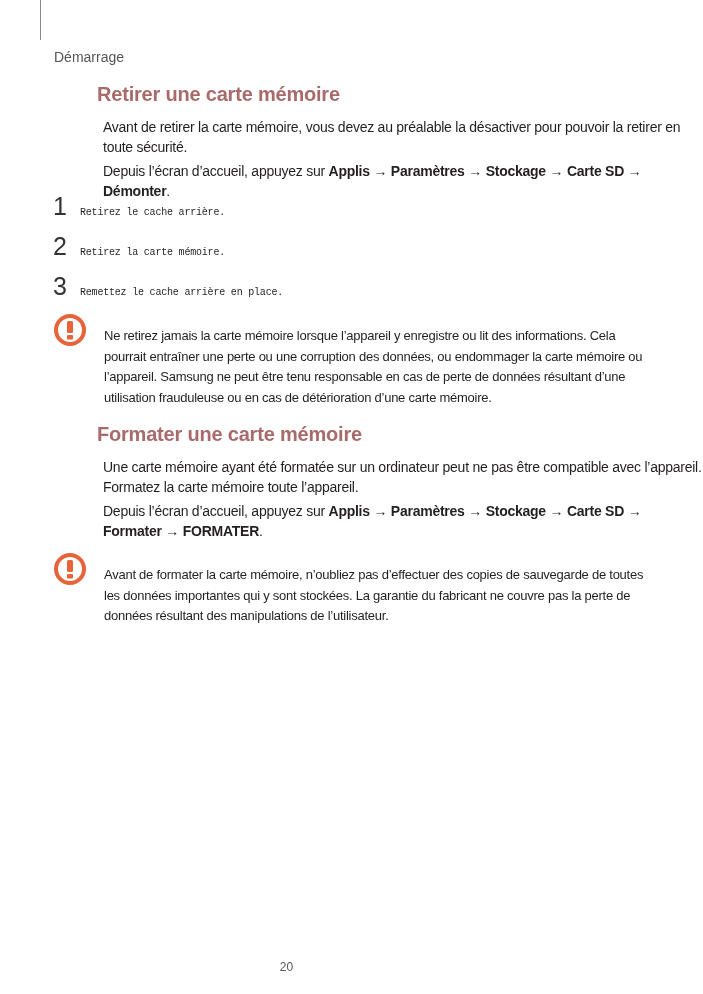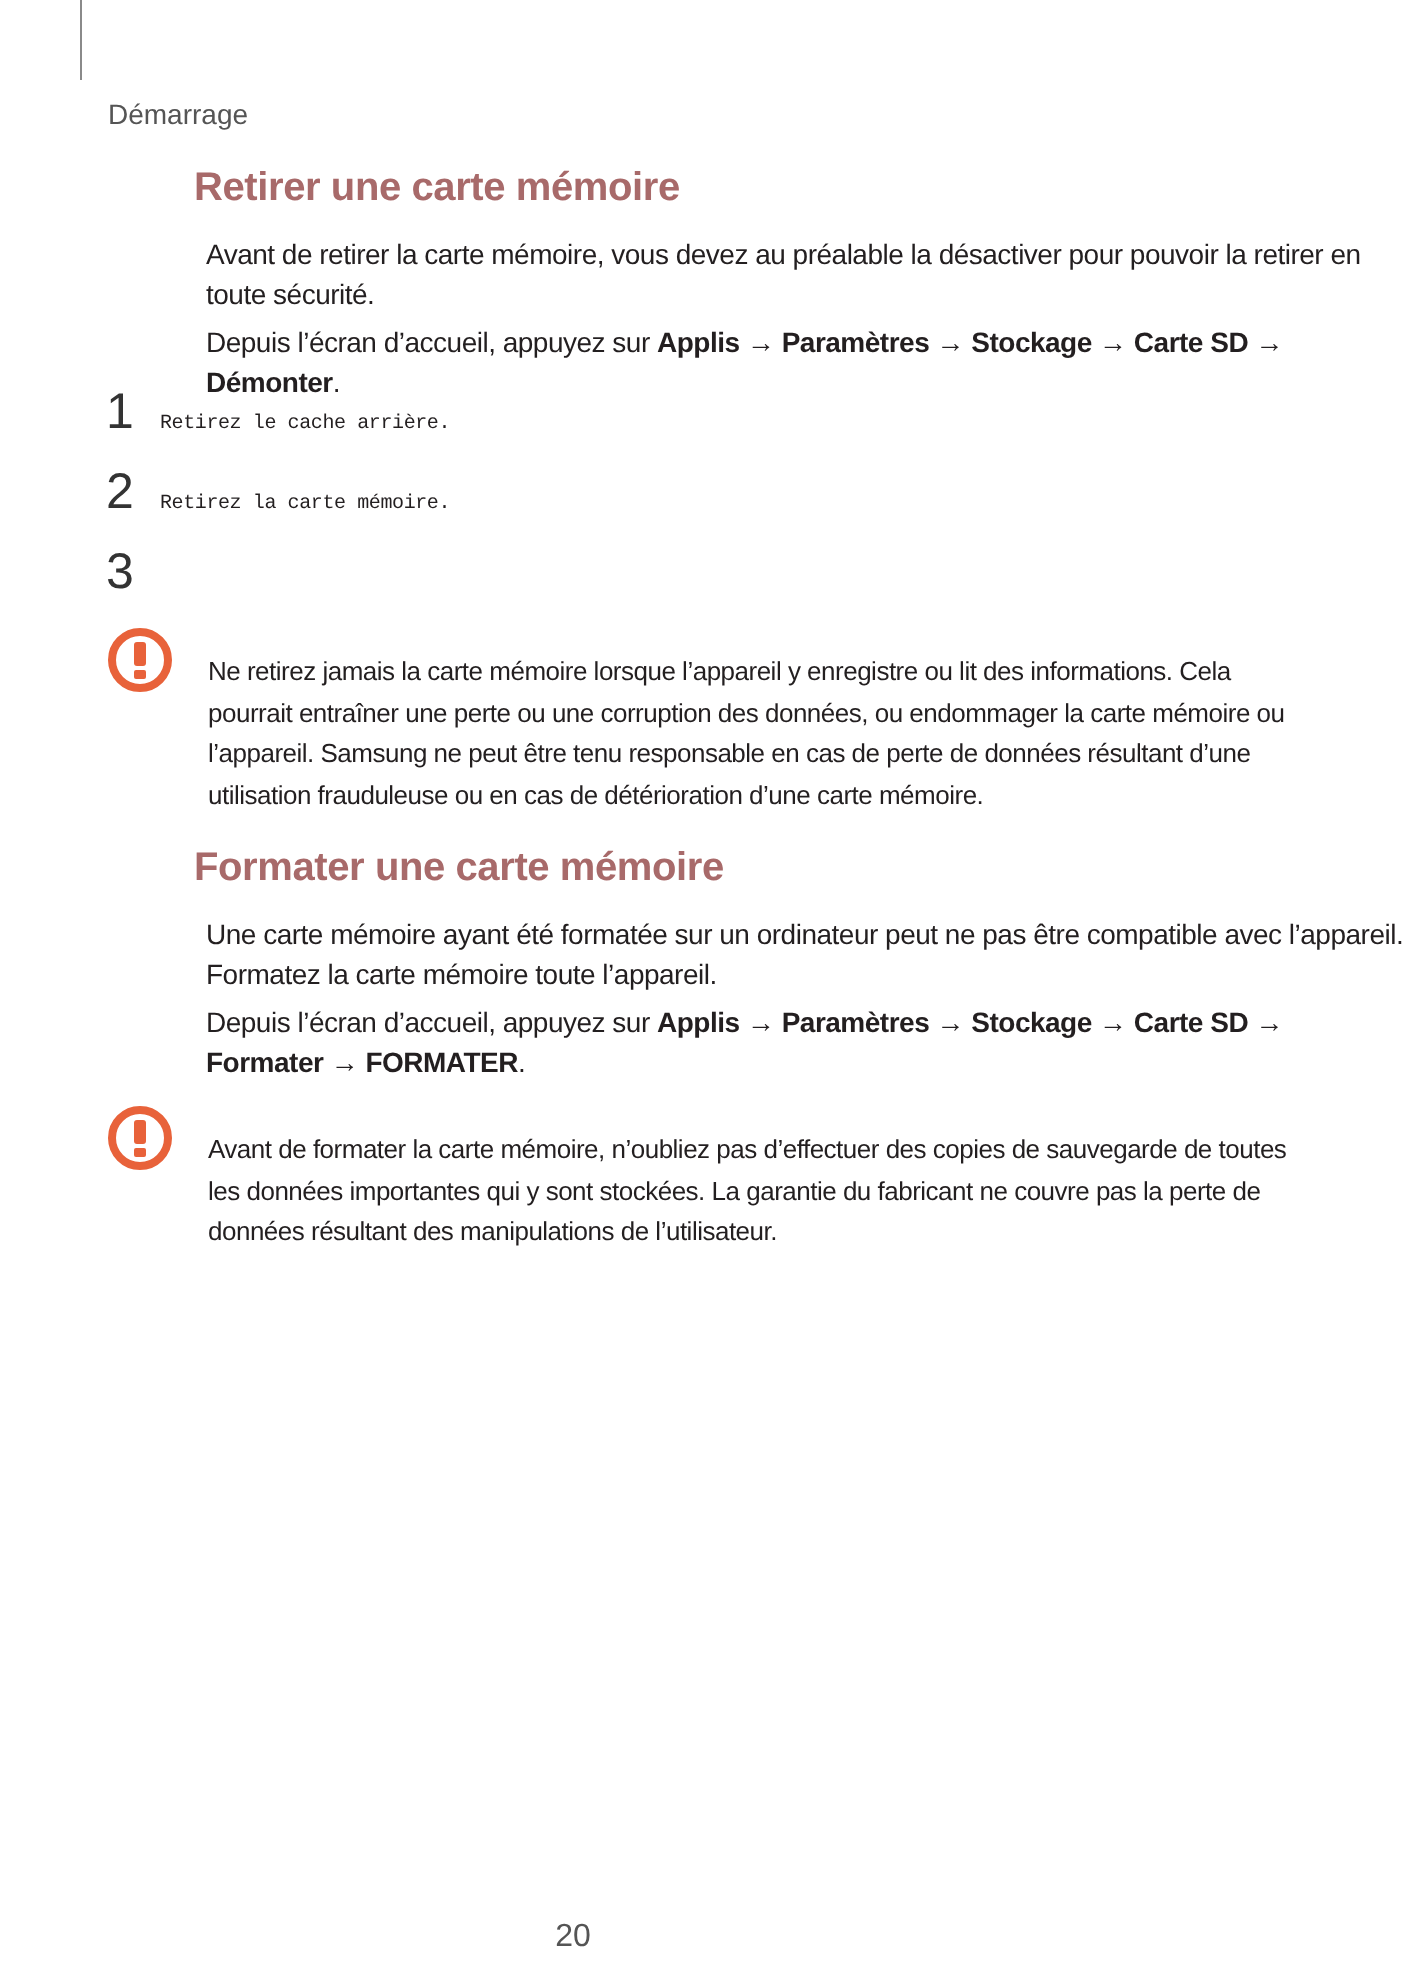--- a/index.html
+++ b/index.html
@@ -11,21 +11,21 @@
   .header-title { position: absolute; left: 54px; top: 25px; font-size: 14px; color: #555; margin-top: 24px; }
   .section-title { position: absolute; left: 53px; font-size: 20px; font-weight: bold; color: #a86a6a; letter-spacing: -0.2px; margin-left: 44px; }
   .para { position: absolute; left: 67px; width: 600px; font-size: 14px; line-height: 20px; letter-spacing: -0.25px; margin-left: 36px; }
   .para b { font-weight: bold; }
   .step { position: absolute; left: 53px; display: flex; align-items: baseline; }
   .step-num { font-size: 25px; color: #333; width: 27px; font-weight: normal; }
   .step-text { font-size: 10px; letter-spacing: -0.2px; font-family: Liberation Mono, monospace; }
   .note { position: absolute; left: 53px; width: 600px; }
   .note-icon { position: absolute; left: 0; top: 3px; width: 34px; height: 34px; }
   .note-text { position: absolute; left: 51px; width: 555px; font-size: 13px; line-height: 20.5px; letter-spacing: -0.25px; margin-top: 16px; }
-  .page-num { position: absolute; left: 0; width: 573px; top: 960px; text-align: center; font-size: 16px; color: #555; }
+  .page-num { position: absolute; left: 0; width: 573px; top: 960px; text-align: center; font-size: 12px; color: #555; }
 </style>
 </head>
 <body>
 
 <div class="header-rule"></div>
 <div class="header-title">Démarrage</div>
 
 <div class="section-title" style="top:83px;">Retirer une carte mémoire</div>
 <div class="para" style="top:117px; width:580px;">Avant de retirer la carte mémoire, vous devez au préalable la désactiver pour pouvoir la retirer en toute sécurité.</div>
 <div class="para" style="top:161px;">
@@ -43,20 +43,21 @@
 <div class="step" style="top:192px;">
   <span class="step-num">1</span>
   <span class="step-text">Retirez le cache arrière.</span>
 </div>
 <div class="step" style="top:232px;">
   <span class="step-num">2</span>
   <span class="step-text">Retirez la carte mémoire.</span>
 </div>
 <div class="step" style="top:272px;">
   <span class="step-num">3</span>
+  <span class="step-text">Remettez le cache arrière en place.</span>
 </div>
 
 <div class="note" style="top:310px;">
   <svg class="note-icon" viewBox="0 0 34 34">
     <circle cx="17" cy="17" r="14" fill="none" stroke="#e8623a" stroke-width="4"></circle>
     <rect x="14" y="8" width="6" height="12" rx="1.5" fill="#e8623a"></rect>
     <rect x="14" y="22" width="6" height="4.5" rx="1" fill="#e8623a"></rect>
   </svg>
   <div class="note-text">Ne retirez jamais la carte mémoire lorsque l’appareil y enregistre ou lit des informations. Cela pourrait entraîner une perte ou une corruption des données, ou endommager la carte mémoire ou l’appareil. Samsung ne peut être tenu responsable en cas de perte de données résultant d’une utilisation frauduleuse ou en cas de détérioration d’une carte mémoire.</div>
 </div>

